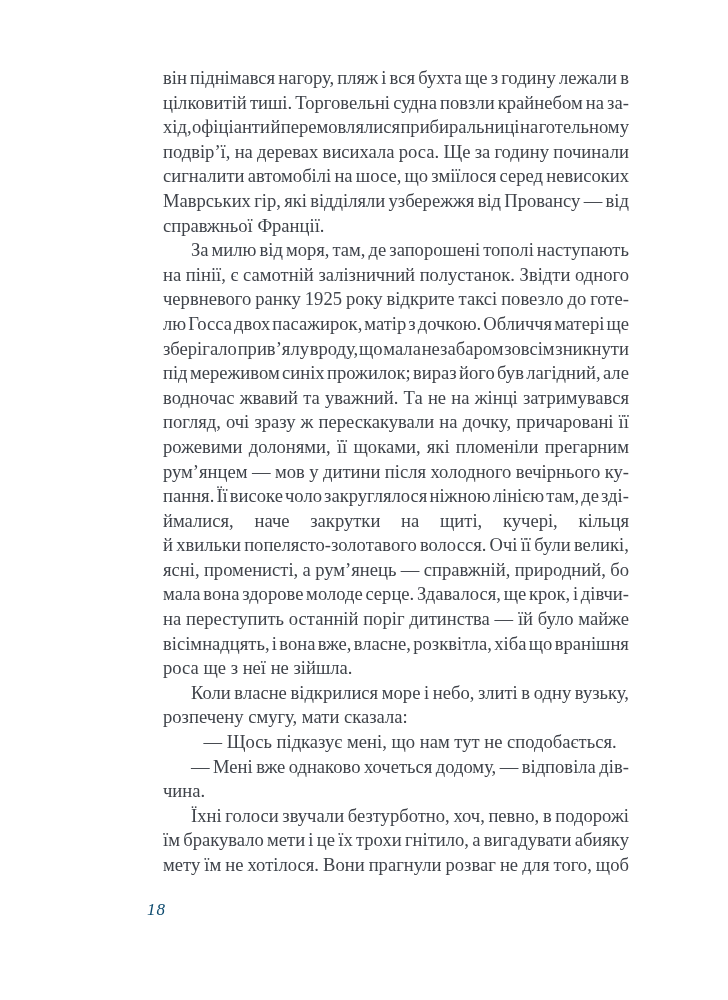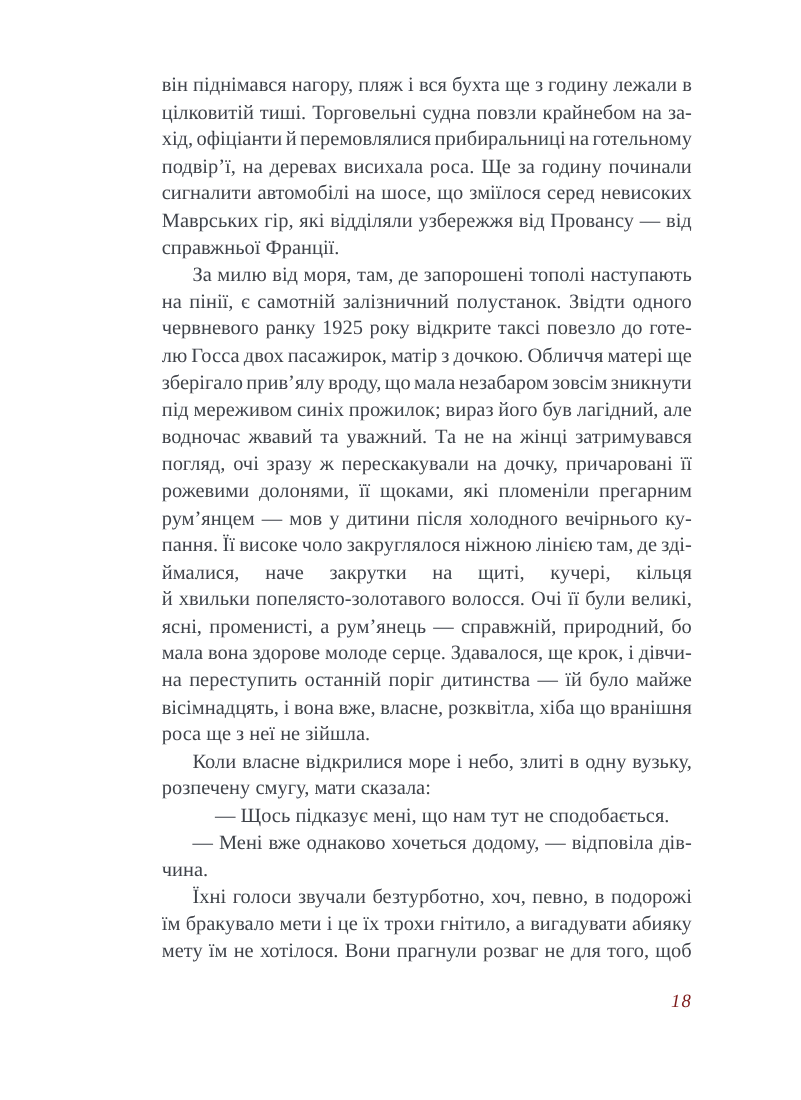--- a/index.html
+++ b/index.html
@@ -28,20 +28,21 @@
     font-size: 18.6px;
   }
   .paragraph {
     margin: 0;
     padding: 0;
   }
   .line {
     height: 24.6px;
     line-height: 24.6px;
     white-space: nowrap;
+    margin-left: 16px;
   }
   
   .line.just {
     display: flex;
     flex-wrap: nowrap;
     justify-content: space-between;
     align-items: baseline;
     overflow: hidden;
   }
   .line.just.indent {
@@ -53,24 +54,24 @@
   }
   .line.plain.indent {
     text-indent: 28px;
     text-align: center;
   }
   .page-number {
     position: absolute;
     left: 147px;
     top: 900px;
     width: 482px;
-    text-align: right;
+    text-align: left;
     font-style: italic;
     font-size: 17px;
-    color: #7f1d1d;
+    color: #0c4a6e;
     letter-spacing: 1px;
   }
 </style>
 </head>
 <body>
 
 <main class="page">
   <section class="text-block">
       <div class="paragraph">
         <div class="line just">

